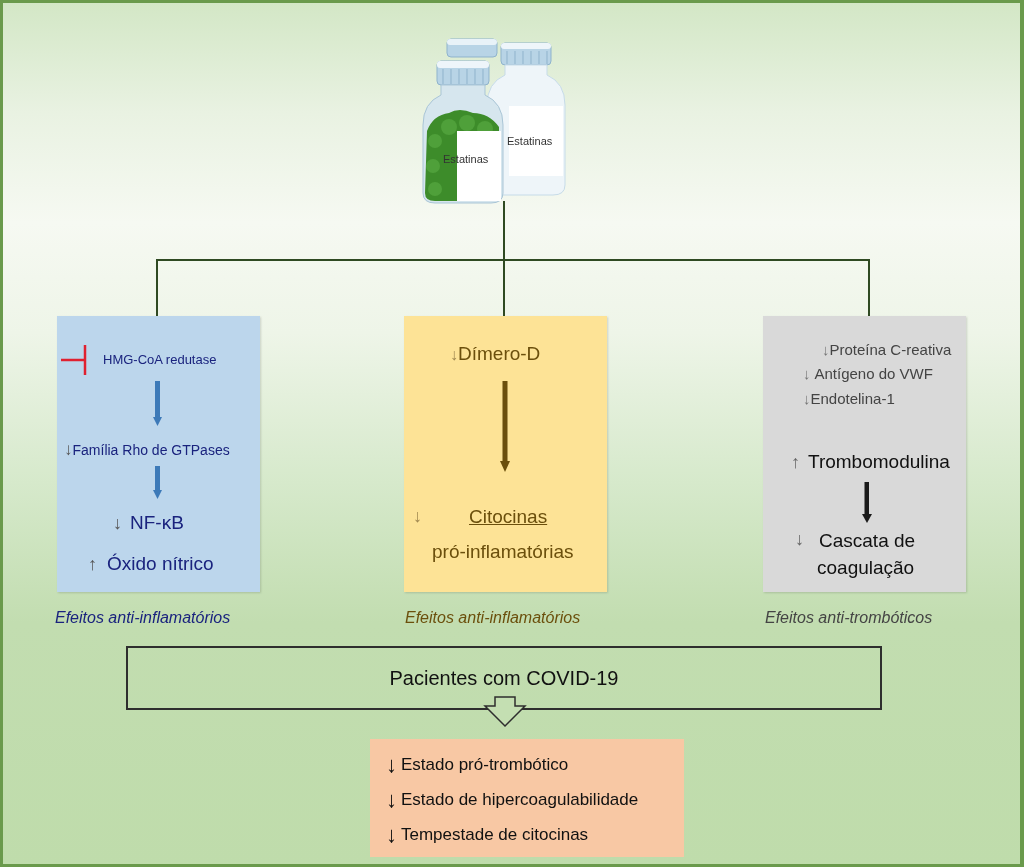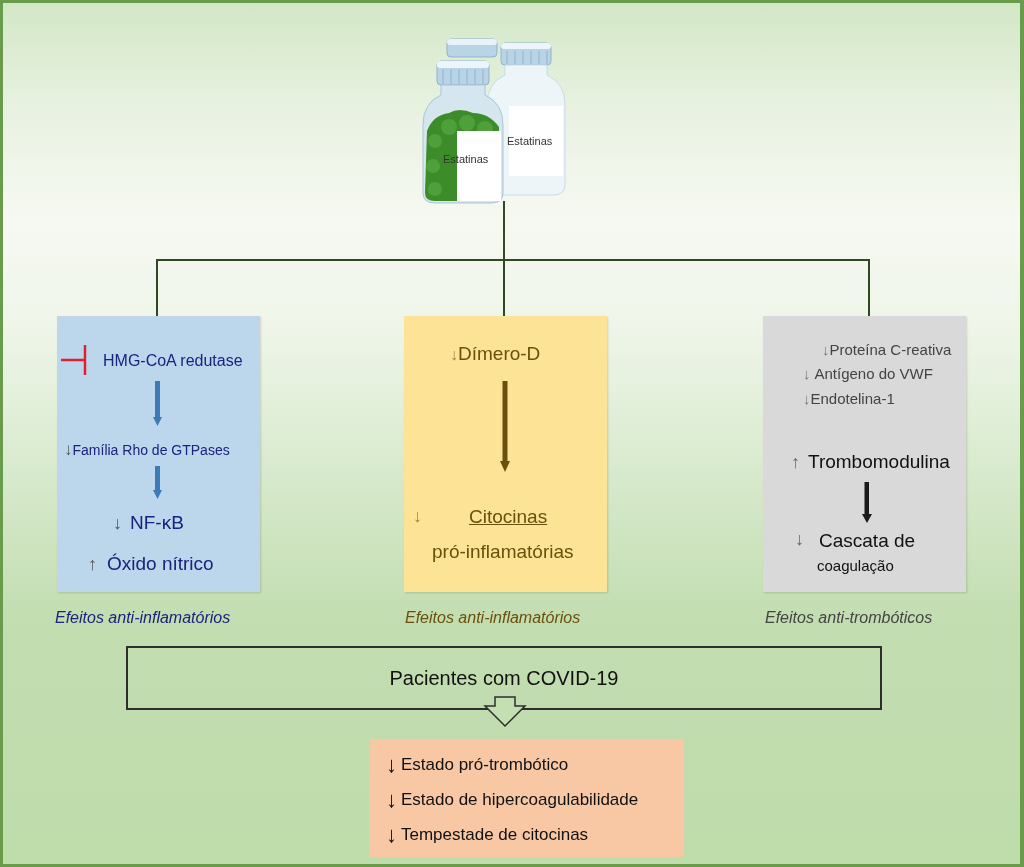--- a/index.html
+++ b/index.html
@@ -84,21 +84,21 @@
   <div class="line" style="left:153px;top:256px;width:714px;height:2px;"></div>
   <div class="line" style="left:153px;top:256px;width:2px;height:58px;"></div>
   <div class="line" style="left:500px;top:256px;width:2px;height:58px;"></div>
   <div class="line" style="left:865px;top:256px;width:2px;height:58px;"></div>
 
   <div class="box box-blue"></div>
   <svg class="abs" style="left:58px;top:340px;" width="30" height="34">
     <line x1="0" y1="17" x2="24" y2="17" stroke="#e02030" stroke-width="2.5"></line>
     <line x1="24" y1="2" x2="24" y2="32" stroke="#e02030" stroke-width="2.5"></line>
   </svg>
-  <span class="txt" style="left:100px;top:349px;font-size:16px;color:#1a237e;">HMG-CoA redutase</span>
+  <span class="txt" style="left:100px;top:349px;font-size:13px;color:#1a237e;">HMG-CoA redutase</span>
   <svg class="arrow-v" style="left:149px;top:378px;" width="12" height="46">
     <rect x="3" y="0" width="5" height="38" fill="#3d7ab8"></rect>
       <polygon points="1,36 10,36 5.5,45" fill="#3d7ab8"></polygon>
   </svg>
   <span class="txt" style="left:61px;top:437px;font-size:14px;color:#1a237e;"><span style="color:#555;font-size:17px;">↓</span><span>Família Rho de GTPases</span></span>
   <svg class="arrow-v" style="left:149px;top:463px;" width="12" height="34">
     <rect x="3" y="0" width="5" height="26" fill="#3d7ab8"></rect>
       <polygon points="1,24 10,24 5.5,33" fill="#3d7ab8"></polygon>
   </svg>
   <span class="txt" style="left:110px;top:509px;font-size:19px;color:#1a237e;"><span style="color:#555;font-size:18px;margin-right:8px;">↓</span><span>NF-κB</span></span>
@@ -120,21 +120,21 @@
   <span class="txt" style="left:779px;top:338px;font-size:15px;color:#444;margin-left:40px;"><span style="color:#777;">↓</span><span>Proteína C-reativa</span></span>
   <span class="txt" style="left:800px;top:362px;font-size:15px;color:#444;"><span style="color:#777;margin-right:4px;">↓</span><span>Antígeno do VWF</span></span>
   <span class="txt" style="left:800px;top:387px;font-size:15px;color:#444;"><span style="color:#777;">↓</span><span>Endotelina-1</span></span>
   <span class="txt" style="left:788px;top:448px;font-size:19px;color:#111;"><span style="color:#666;font-size:18px;margin-right:8px;">↑</span><span>Trombomodulina</span></span>
   <svg class="arrow-v" style="left:858px;top:479px;" width="12" height="42">
     <rect x="3.5" y="0" width="4.5" height="34" fill="#1a1a1a"></rect>
       <polygon points="1,32 11,32 6,41" fill="#1a1a1a"></polygon>
   </svg>
   <span class="txt" style="left:792px;top:526px;font-size:18px;color:#666;">↓</span>
   <span class="txt" style="left:816px;top:527px;font-size:19px;color:#111;">Cascata de</span>
-  <span class="txt" style="left:814px;top:554px;font-size:15px;color:#111;">coagulação</span>
+  <span class="txt" style="left:814px;top:554px;font-size:19px;color:#111;">coagulação</span>
   <span class="caption" style="left:762px;top:606px;color:#444;">Efeitos anti-trombóticos</span>
 
   <div class="covid-box">
     <span>Pacientes com COVID-19</span>
   </div>
   <svg class="abs" style="left:480px;top:693px;" width="44" height="32">
     <polygon points="12,1 32,1 32,10 42,10 22,30 2,10 12,10" fill="#c4dfb2" stroke="#2e2e2e" stroke-width="1.5"></polygon>
   </svg>
 
   <div class="result-box">

